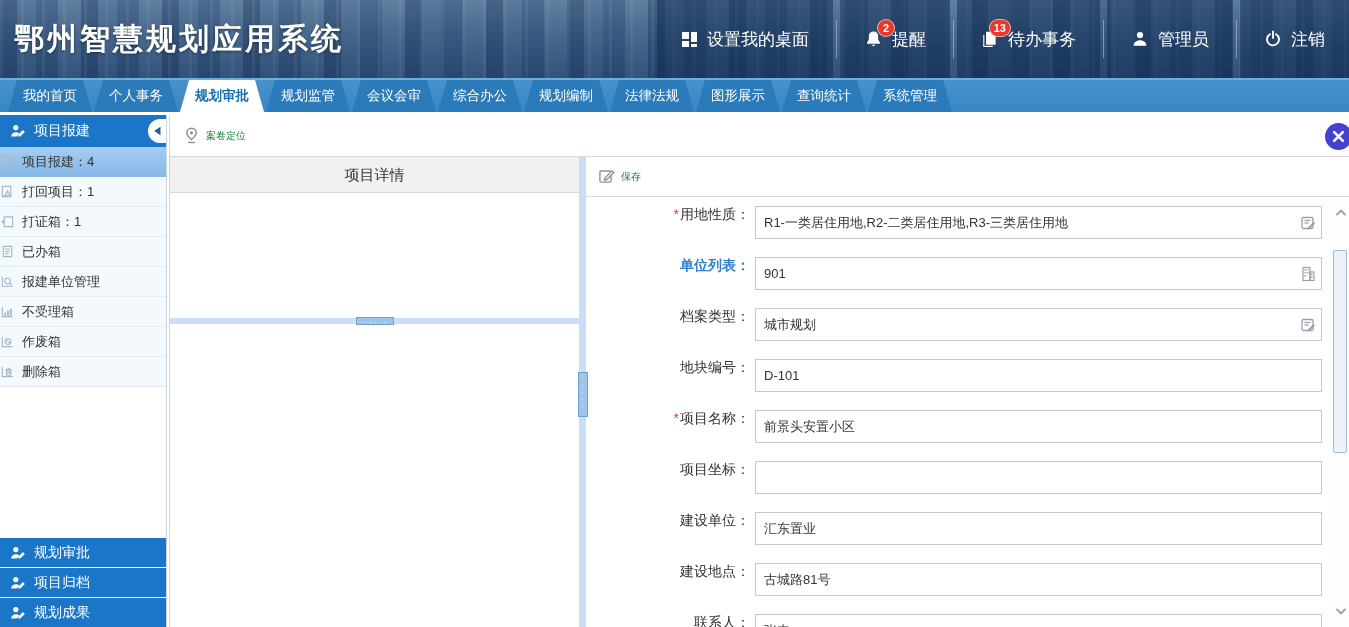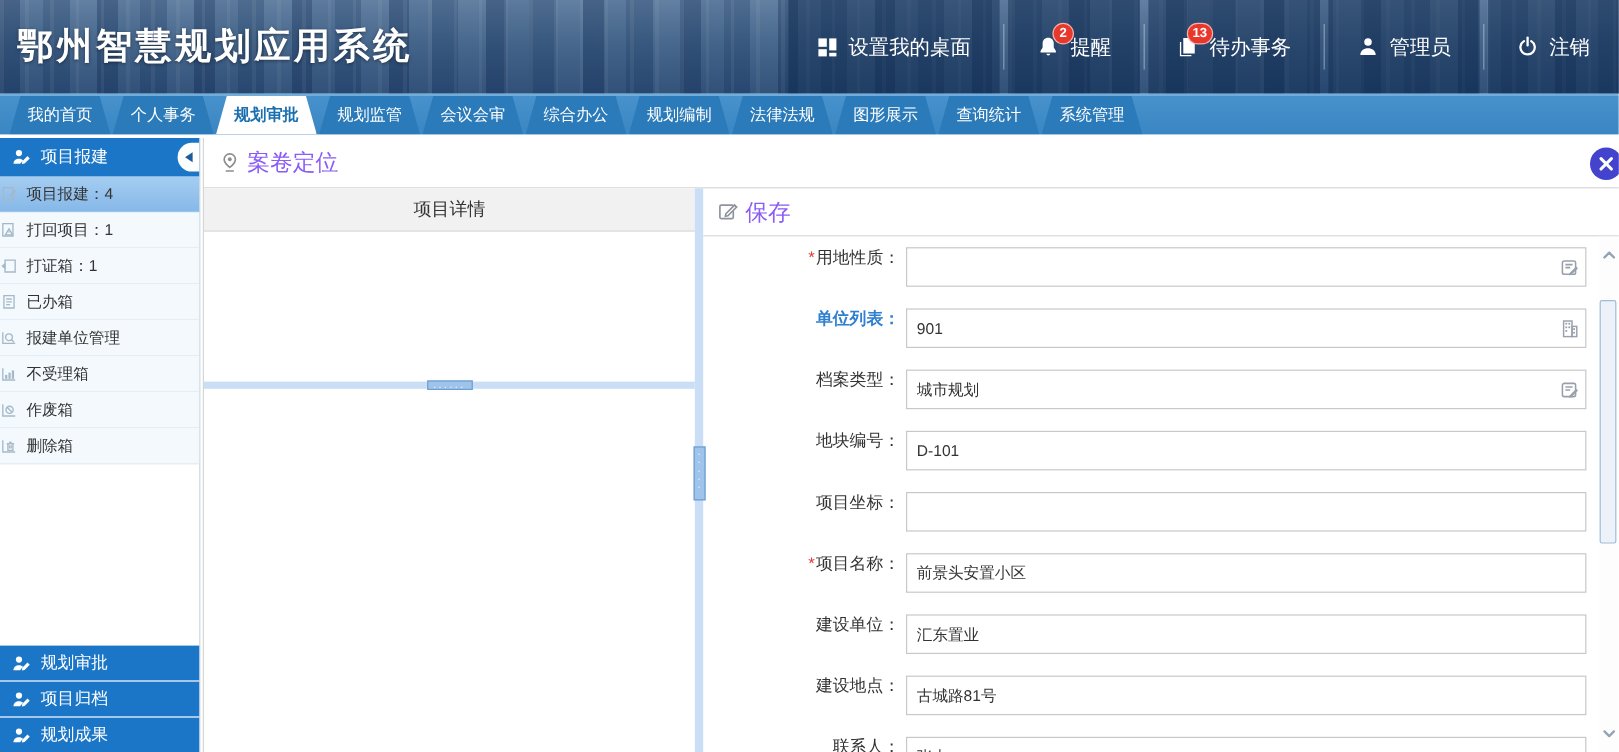--- a/index.html
+++ b/index.html
@@ -51,21 +51,21 @@
   .side-item.selected { background:linear-gradient(#a5cdf1,#86b8e8); border-bottom-color:#86b8e8; }
   .side-bottom { position:absolute; bottom:0; left:0; right:0; }
   .side-bottom-item { height:29px; margin-top:1px; background:#1b76c8; color:#fff;
     display:flex; align-items:center; gap:8px; padding-left:10px; font-size:14px; cursor:pointer; }
 
   
   .content { position:absolute; left:169px; top:115px; right:0; bottom:0;
     border-left:1px solid #d5d5d5; background:#fff; }
   .content-toolbar { position:absolute; left:0; right:0; top:0; height:42px;
     border-bottom:1px solid #d8d8d8; display:flex; align-items:center; gap:7px; padding-left:14px; }
-  .tool-label { font-size:19px; color:#8b5cf6; cursor:pointer; }
+  .tool-label { font-size:10px; color:#15803d; cursor:pointer; }
   .icn { display:inline-flex; line-height:0; }
   .close-btn { position:absolute; right:-3px; top:8px; width:27px; height:27px; border-radius:50%;
     background:#4343cd; display:flex; align-items:center; justify-content:center; cursor:pointer; }
 
   
   .left-panel { position:absolute; left:0; top:42px; width:409px; bottom:0; background:#fff; }
   .panel-header { height:36px; line-height:36px; background:#f1f1f1; border-bottom:1px solid #d9d9d9;
     text-align:center; font-size:15px; color:#333; }
   .h-splitter { position:absolute; left:0; right:0; top:161px; height:6px; background:#cadef5; }
   .h-handle { position:absolute; left:50%; transform:translateX(-50%); top:-1px; width:38px; height:8px;
@@ -357,20 +357,21 @@
               <path d="M6.5 9.5l6.8-6.8 1.6 1.6-6.8 6.8-2 .4z" fill="#fff"></path>
             </svg>
           </span>
         <span class="tool-label">保存</span>
       </div>
       <div class="form-area">
         <div id="form-fields">
             <div class="form-row">
               <div class="form-label"><span class="req">*</span><span>用地性质：</span></div>
               <div class="form-input">
+                <span class="val">R1-一类居住用地,R2-二类居住用地,R3-三类居住用地</span>
                 <span class="input-icon">
                   <svg width="16" height="16" viewBox="0 0 16 16" fill="none" stroke="#98a0ac" stroke-width="1.3">
                     <rect x="2" y="2.5" width="11" height="11" rx="1.5"></rect>
                     <line x1="4.5" y1="5.5" x2="10.5" y2="5.5"></line>
                     <line x1="4.5" y1="8" x2="8.5" y2="8"></line>
                     <path d="M8 12.5l5.5-5.5 1.5 1.5-5.5 5.5-2 .5z" fill="#98a0ac" stroke="none"></path>
                   </svg>
                 </span>
               </div>
             </div>
@@ -409,29 +410,29 @@
                 </span>
               </div>
             </div>
             <div class="form-row">
               <div class="form-label"><span>地块编号：</span></div>
               <div class="form-input">
                 <span class="val">D-101</span>
               </div>
             </div>
             <div class="form-row">
+              <div class="form-label"><span class="req">*</span><span>项目名称：</span></div>
+              <div class="form-input">
+                <span class="val">前景头安置小区</span>
+              </div>
+            </div>
+            <div class="form-row">
               <div class="form-label"><span>项目坐标：</span></div>
               <div class="form-input">
                 <span class="val"></span>
-              </div>
-            </div>
-            <div class="form-row">
-              <div class="form-label"><span class="req">*</span><span>项目名称：</span></div>
-              <div class="form-input">
-                <span class="val">前景头安置小区</span>
               </div>
             </div>
             <div class="form-row">
               <div class="form-label"><span>建设单位：</span></div>
               <div class="form-input">
                 <span class="val">汇东置业</span>
               </div>
             </div>
             <div class="form-row">
               <div class="form-label"><span>建设地点：</span></div>

